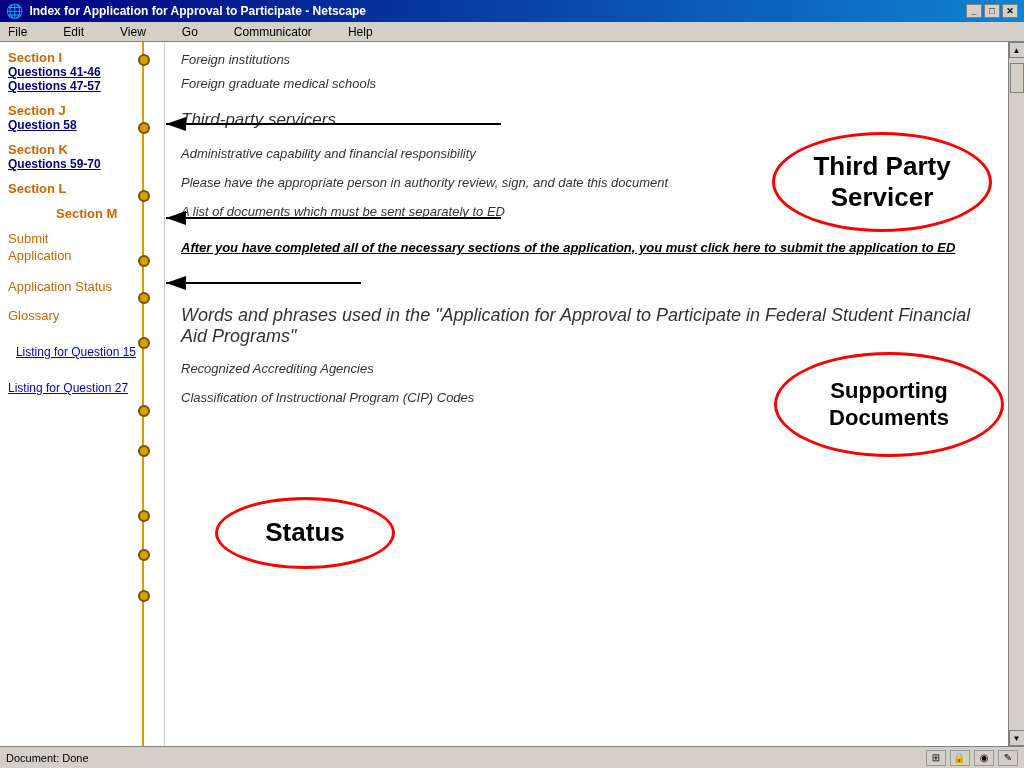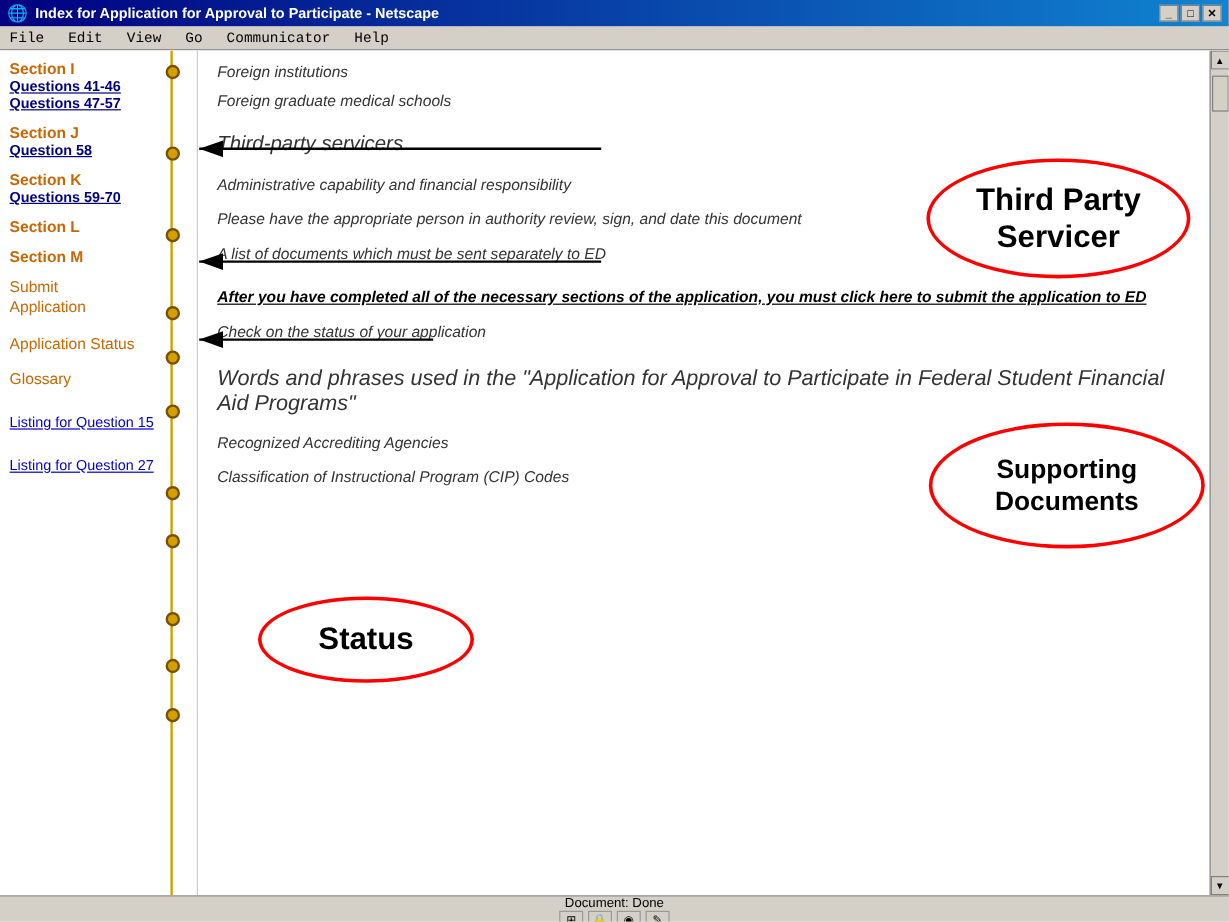--- a/index.html
+++ b/index.html
@@ -28,24 +28,23 @@
       display: flex; align-items: center; justify-content: center;
       cursor: pointer; color: black;
     }
 
     
     .menu-bar {
       background: #d4d0c8;
       border-bottom: 1px solid #808080;
       padding: 2px 4px;
       display: flex;
-      gap: 12px;
+      gap: 28px;
       height: 20px;
       align-items: center;
-      font-family: Liberation Mono, monospace;
     }
     .menu-item {
       font-size: 12px;
       cursor: pointer;
       padding: 1px 4px;
       color: black;
     }
 
     
     .main-area {
@@ -108,21 +107,20 @@
     
     .status-bar {
       height: 22px;
       background: #d4d0c8;
       border-top: 1px solid #808080;
       display: flex;
       align-items: center;
       padding: 0 6px;
       font-size: 11px;
       justify-content: space-between;
-      flex-direction: column;
     }
     .status-bar-right {
       display: flex;
       gap: 4px;
       align-items: center;
     }
     .status-icon {
       width: 20px; height: 16px;
       background: #d4d0c8;
       border: 1px solid #999;
@@ -241,41 +239,41 @@
         <span class="section-label">Section K</span>
         <span class="question-link">Questions 59-70</span>
       </div>
       <div style="position:absolute; right:14px; top:148px; width:12px; height:12px; background:#d4a000; border-radius:50%; border:2px solid #7a5000; z-index:2;"></div>
 
       <div style="position:relative; padding: 10px 28px 0 8px; z-index:1;">
         <span class="section-label">Section L</span>
       </div>
       <div style="position:absolute; right:14px; top:213px; width:12px; height:12px; background:#d4a000; border-radius:50%; border:2px solid #7a5000; z-index:2;"></div>
 
-      <div style="position:relative; padding: 10px 28px 0 8px; z-index:1;">
+      <div style="position:relative; padding: 10px 28px 0 8px; z-index:1;margin-left:48px;">
         <span class="section-label">Section M</span>
       </div>
       <div style="position:absolute; right:14px; top:250px; width:12px; height:12px; background:#d4a000; border-radius:50%; border:2px solid #7a5000; z-index:2;"></div>
 
       <div style="position:relative; padding: 10px 28px 0 8px; z-index:1;">
         <span class="submit-link">Submit<br>Application</span>
       </div>
       <div style="position:absolute; right:14px; top:295px; width:12px; height:12px; background:#d4a000; border-radius:50%; border:2px solid #7a5000; z-index:2;"></div>
 
       <div style="position:relative; padding: 14px 28px 0 8px; z-index:1;">
         <span class="app-status-link">Application Status</span>
       </div>
       <div style="position:absolute; right:14px; top:363px; width:12px; height:12px; background:#d4a000; border-radius:50%; border:2px solid #7a5000; z-index:2;"></div>
 
       <div style="position:relative; padding: 14px 28px 0 8px; z-index:1;">
         <span class="glossary-link">Glossary</span>
       </div>
       <div style="position:absolute; right:14px; top:403px; width:12px; height:12px; background:#d4a000; border-radius:50%; border:2px solid #7a5000; z-index:2;"></div>
 
-      <div style="position:relative; padding: 22px 28px 0 8px; z-index:1;">
+      <div style="position:relative; padding: 22px 28px 0 8px; z-index:1;text-align:right;">
         <span class="listing-link">Listing for Question 15</span>
       </div>
       <div style="position:absolute; right:14px; top:468px; width:12px; height:12px; background:#d4a000; border-radius:50%; border:2px solid #7a5000; z-index:2;"></div>
 
       <div style="position:relative; padding: 22px 28px 0 8px; z-index:1;">
         <span class="listing-link">Listing for Question 27</span>
       </div>
       <div style="position:absolute; right:14px; top:507px; width:12px; height:12px; background:#d4a000; border-radius:50%; border:2px solid #7a5000; z-index:2;"></div>
 
       <div style="position:absolute; right:14px; top:548px; width:12px; height:12px; background:#d4a000; border-radius:50%; border:2px solid #7a5000; z-index:2;"></div>
@@ -328,21 +326,20 @@
               <line x1="340" y1="10" x2="5" y2="10" stroke="black" stroke-width="2" marker-end="url(#arrowhead2)"></line>
             </svg>
           </div>
         </div>
 
         <div style="display:flex; margin-bottom:14px;">
           <div style="font-style:italic; font-weight:bold; font-size:13px; color:#000; text-decoration:underline;">After you have completed all of the necessary sections of the application, you must click here to submit the application to ED</div>
         </div>
 
         <div style="display:flex; margin-bottom:14px; min-height:22px; position:relative;">
-          <div style="font-style:italic; font-size:13px; color:#333;">Check on the status of your application</div>
           <div style="position:absolute; left:-20px; top:4px; display:flex; align-items:center;">
             <svg width="200" height="20" style="overflow:visible;">
               <defs>
                   <marker id="arrowhead3" markerWidth="10" markerHeight="7" refX="10" refY="3.5" orient="auto">
                     <polygon points="0 0, 10 3.5, 0 7" fill="black"></polygon>
                   </marker>
                 </defs>
               <line x1="200" y1="10" x2="5" y2="10" stroke="black" stroke-width="2" marker-end="url(#arrowhead3)"></line>
             </svg>
           </div>

